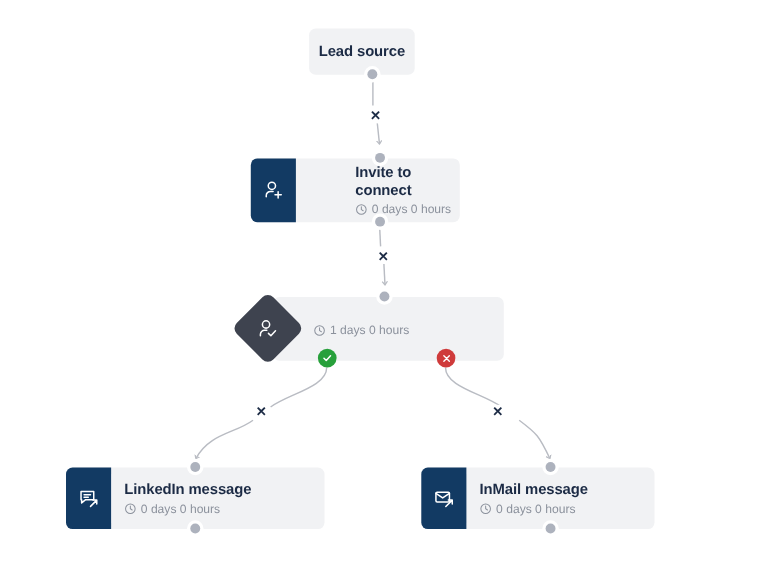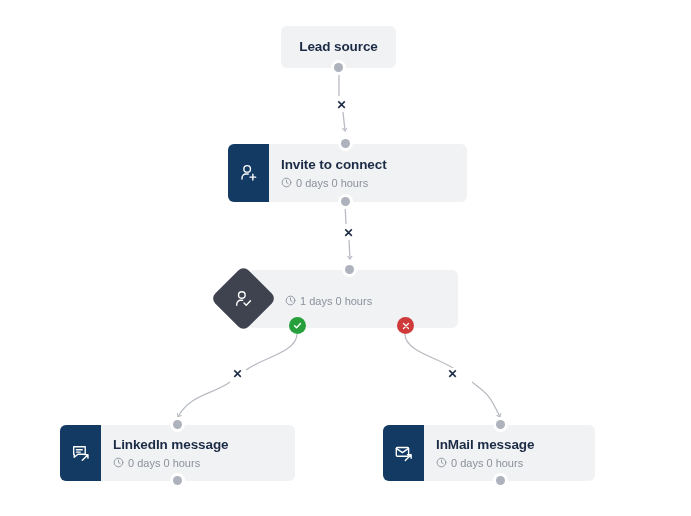--- a/index.html
+++ b/index.html
@@ -156,26 +156,26 @@
     <path d="M345,204 L346,224" fill="none" stroke="#b9bcc3" stroke-width="1.3"></path>
     <path d="M349,240 L350,259" fill="none" stroke="#b9bcc3" stroke-width="1.3" marker-end="url(#arrow)"></path>
 
     <path d="M297,334 C297,352 262,358 246,370" fill="none" stroke="#b9bcc3" stroke-width="1.3"></path>
     <path d="M230,382 C214,394 190,394 178,417" fill="none" stroke="#b9bcc3" stroke-width="1.3" marker-end="url(#arrow)"></path>
 
     <path d="M405,334 C405,352 440,358 456,370" fill="none" stroke="#b9bcc3" stroke-width="1.3"></path>
     <path d="M472,382 C488,394 490,396 500,417" fill="none" stroke="#b9bcc3" stroke-width="1.3" marker-end="url(#arrow)"></path>
   </svg>
 
-  <div class="node node-plain" style="left:281px; top:26px; width:115px; height:42px;">
+  <div class="node node-plain" style="left:281px; top:26px; width:96px; height:42px;">
     <span class="node-title">Lead source</span>
   </div>
   <div class="port" style="left:331px; top:60px;"></div>
 
-  <div class="node" style="left:228px; top:144px; width:239px; height:58px;">
+  <div class="node" style="left:228px; top:144px; width:190px; height:58px;gap:42px;">
     <div class="icon-box">
       <svg width="22" height="22" viewBox="0 0 24 24" fill="none" stroke="#ffffff" stroke-width="1.5" stroke-linecap="round">
         <circle cx="10" cy="7.5" r="3.6"></circle>
         <path d="M4.4 18.5 v-1.2 a4.2 4.2 0 0 1 4.2-4.2 h2.6"></path>
         <path d="M16.2 13.4 v6.2 M13.1 16.5 h6.2"></path>
       </svg>
     </div>
     <div class="node-body">
       <span class="node-title">Invite to connect</span>
       <span class="node-sub">

